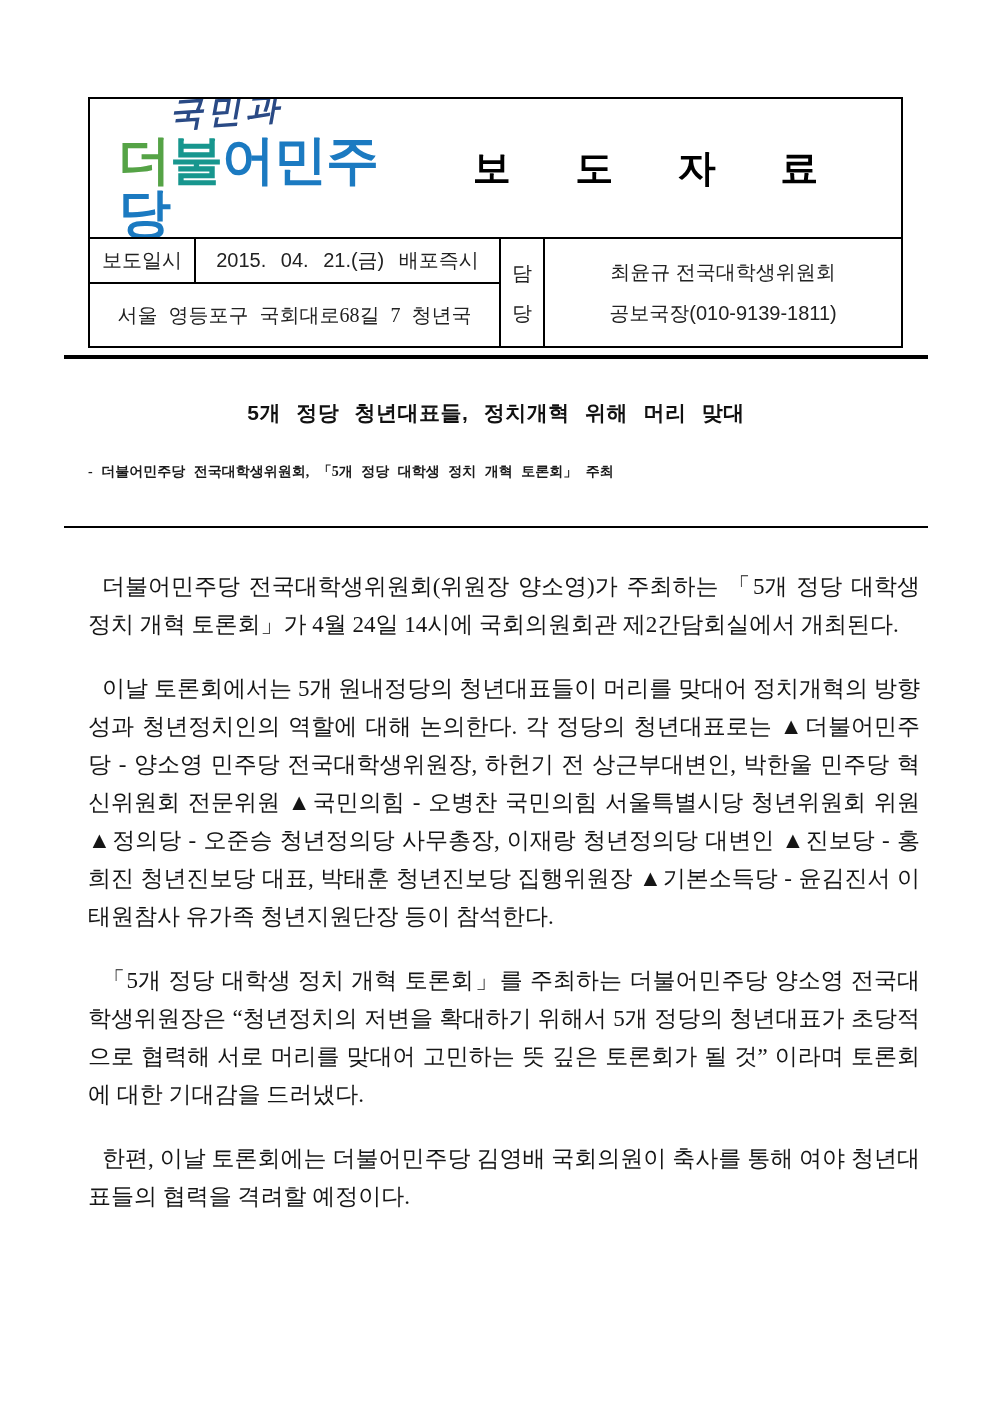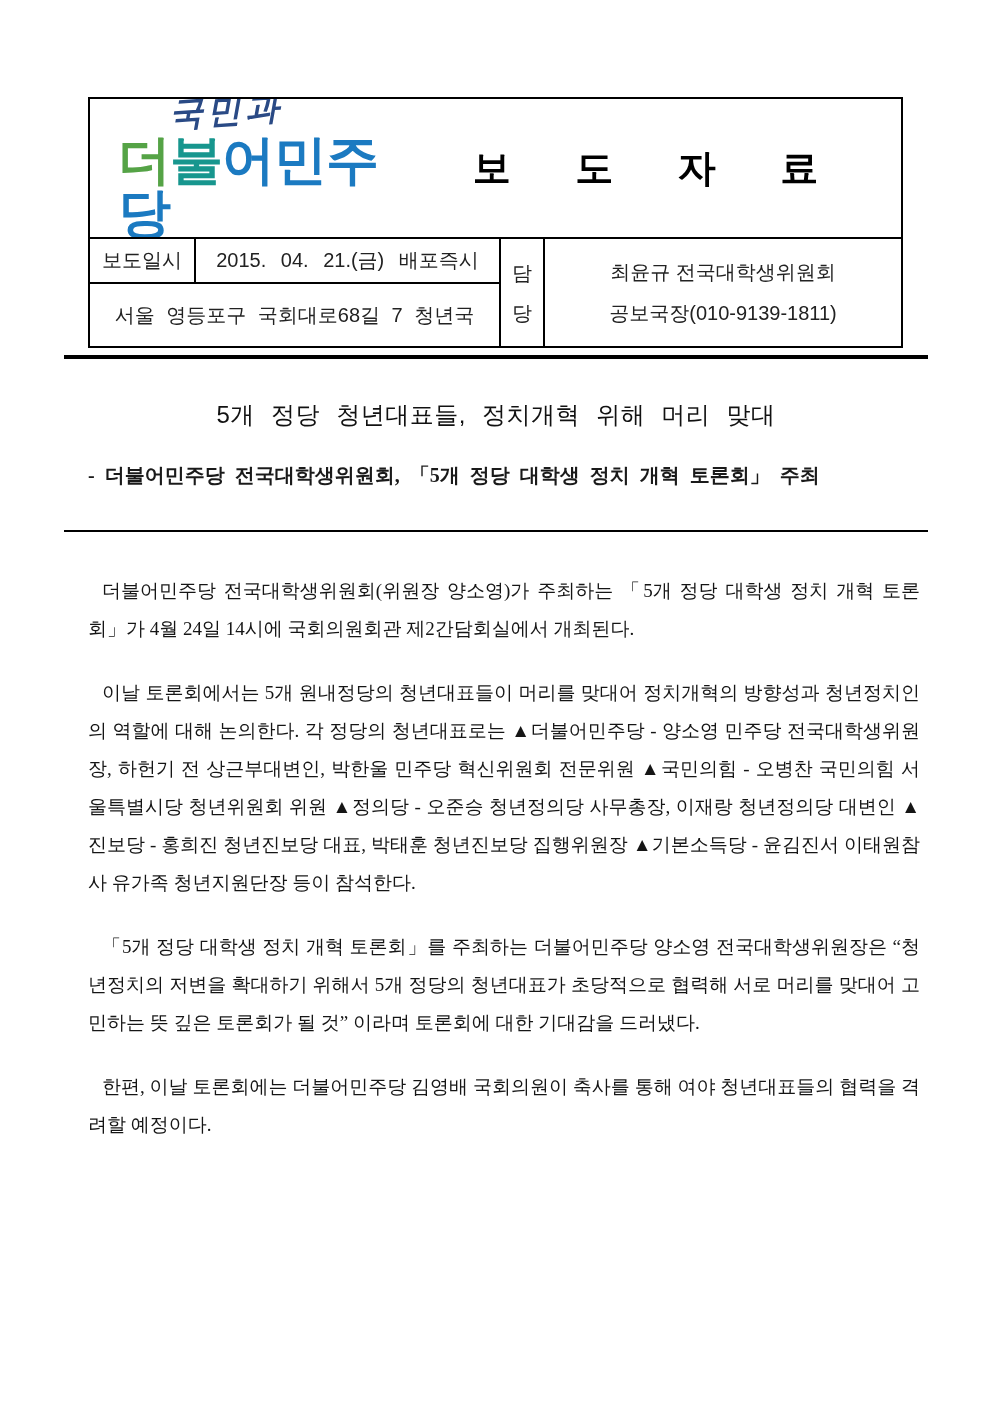--- a/index.html
+++ b/index.html
@@ -73,55 +73,55 @@
   }
   .info-table td {
     border: 2px solid #000;
     text-align: center;
     vertical-align: middle;
     font-size: 20px;
     color: #222;
     padding: 8px;
   }
   .row-top td { height: 40px; }
-  .row-bottom td { height: 63px; }
+  .row-bottom td { height: 63px; font-family: Liberation Serif, serif; }
   .cell-date { word-spacing: 9px; }
   .cell-address { word-spacing: 6px; }
   .cell-damdang { line-height: 40px; font-size: 20px; }
   .cell-contact { line-height: 41px; font-size: 20px; }
 
   
   .rule-thick { height: 4px; background: #000; margin-top: 7px; }
   .rule-thin  { height: 2px; background: #000; margin-top: 36px; }
 
   
   .headline {
     margin: 40px 0 0 0;
     text-align: center;
-    font-size: 24px;
-    font-weight: 400;
+    font-size: 21px;
+    font-weight: 700;
     color: #111;
     word-spacing: 9px;
     letter-spacing: 0.5px;
   }
   .subpoints {
     margin: 26px 0 0 24px;
     font-family: "Liberation Serif", "DejaVu Serif", serif;
-    font-size: 20px;
+    font-size: 14px;
     font-weight: 600;
     line-height: 37px;
     color: #1a1a1a;
     word-spacing: 5px;
   }
 
   
   .body-text {
     margin: 40px 8px 0 24px;
     font-family: "Liberation Serif", "DejaVu Serif", serif;
-    font-size: 19px;
+    font-size: 23px;
     line-height: 38px;
     color: #151515;
     text-align: justify;
     text-align-last: left;
     word-break: break-all;
   }
   .body-text p {
     margin: 0 0 26px 0;
     text-indent: 14px;
   }

